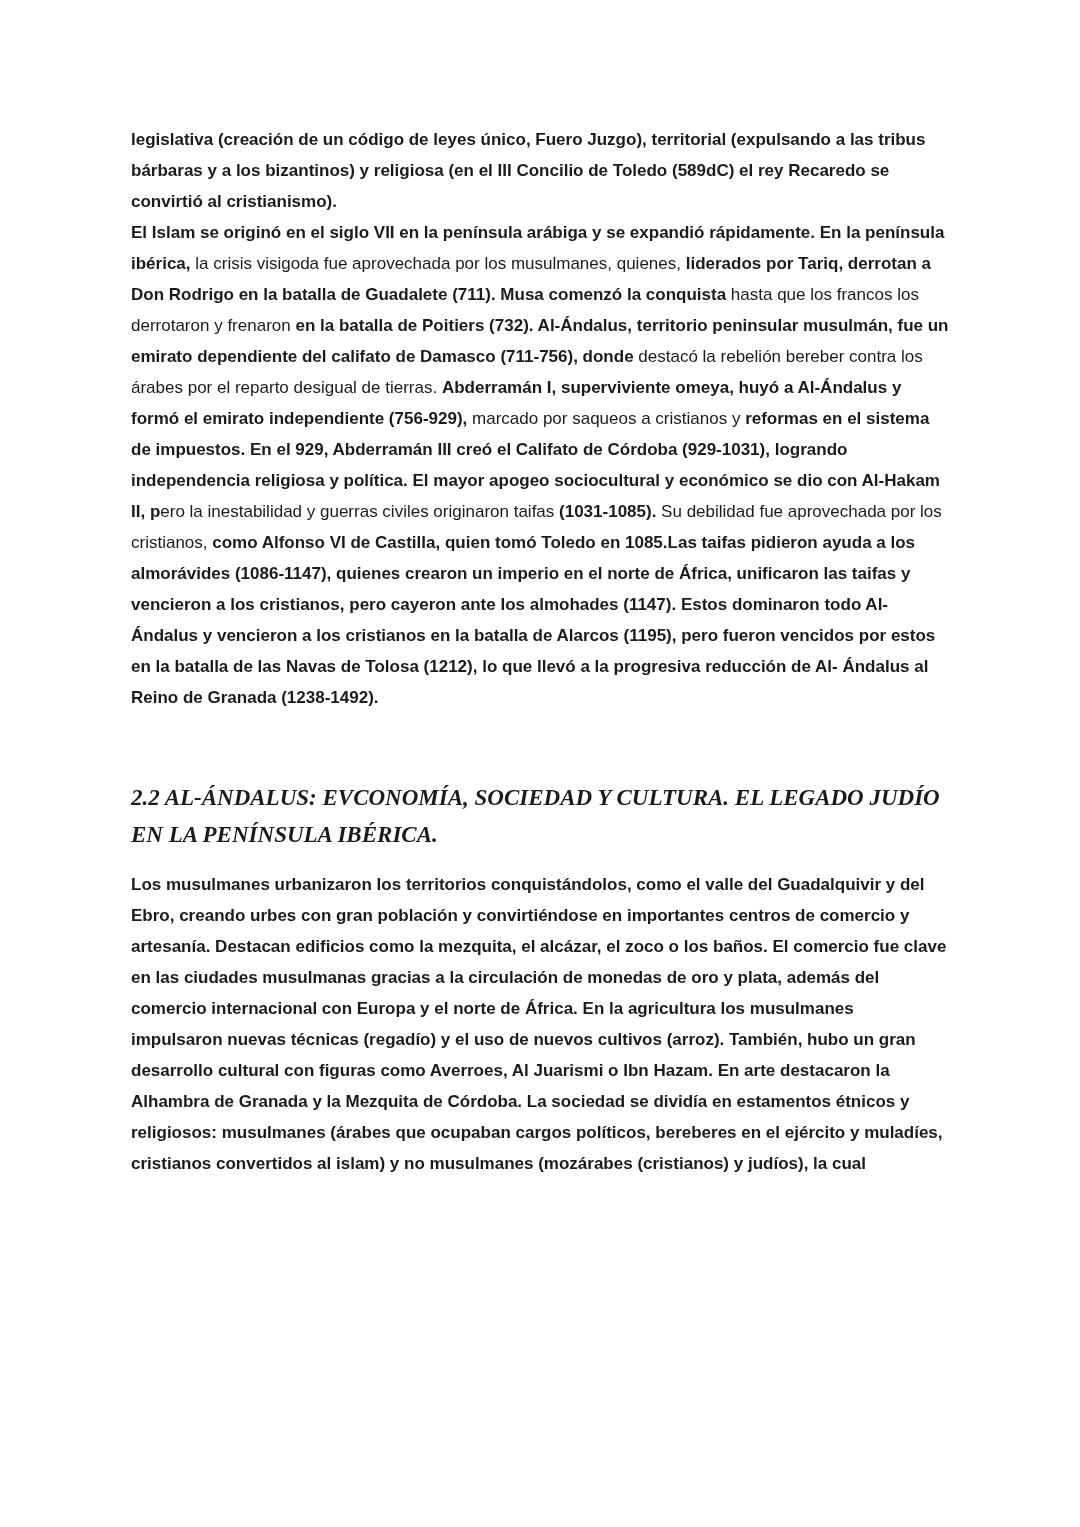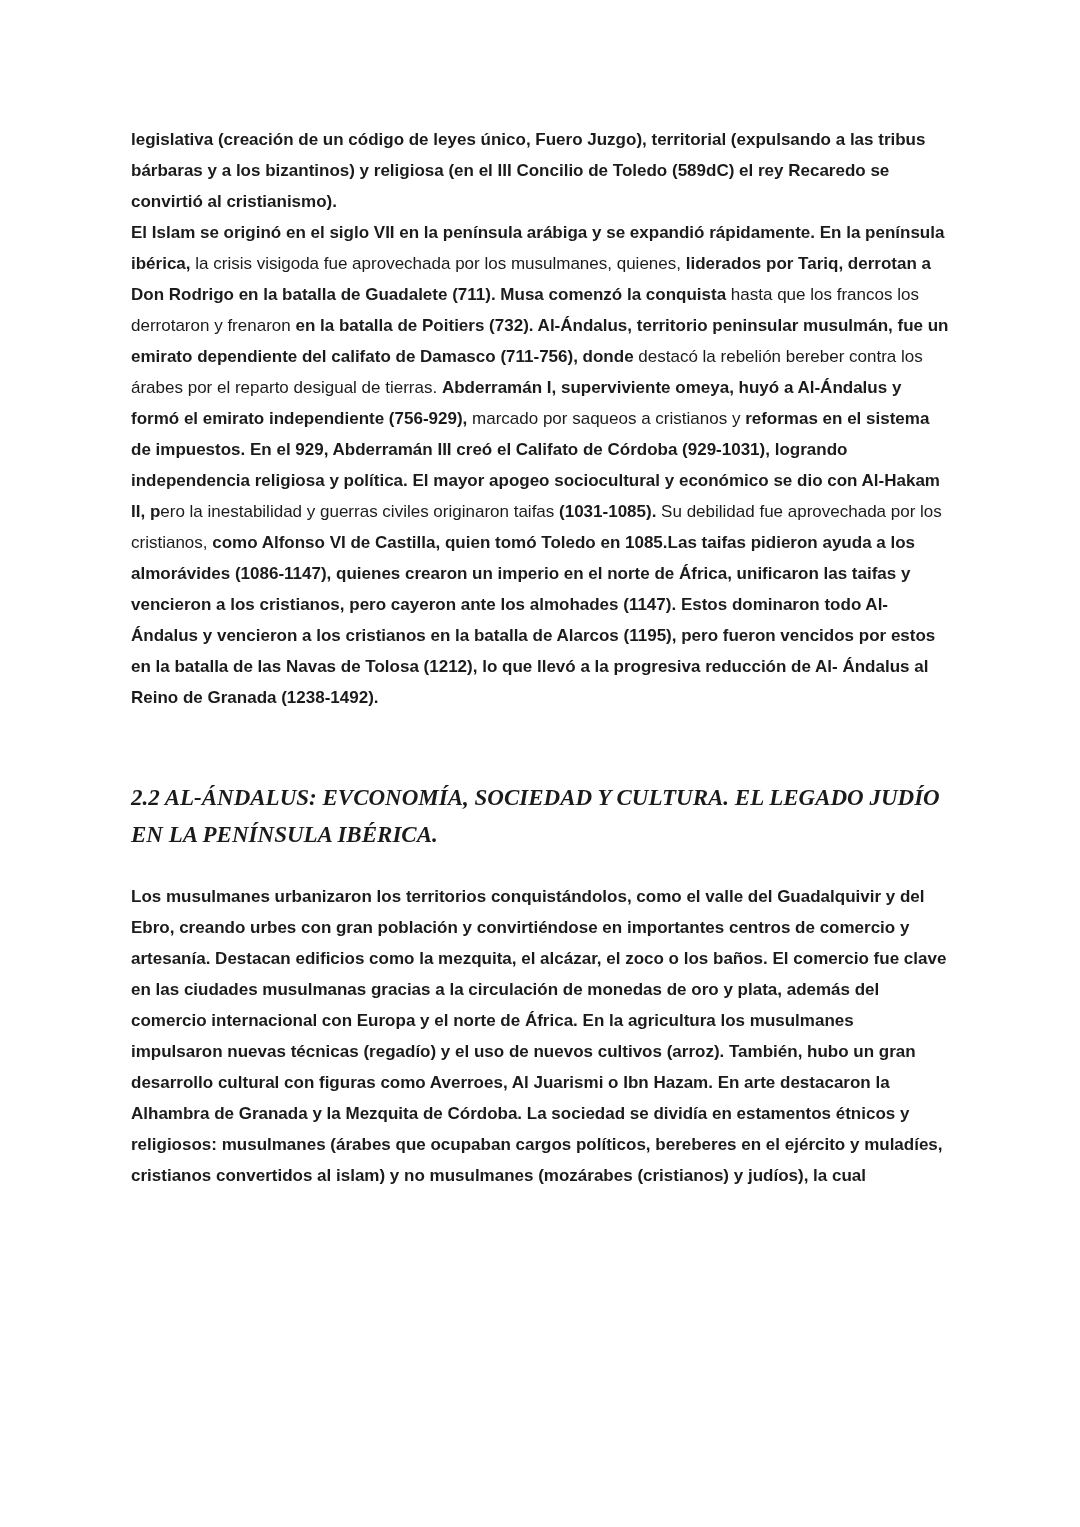--- a/index.html
+++ b/index.html
@@ -33,21 +33,21 @@
     font-family: "Liberation Serif", serif;
     font-style: italic;
     font-weight: 700;
     font-size: 23px;
     line-height: 37px;
     margin: 64px 0 22px 0;
     color: #1b1b1b;
   }
   .section-heading.second {
     margin-top: 66px;
-    margin-bottom: 28px;
+    margin-bottom: 16px;
   }
 </style>
 </head>
 <body>
 
 <div class="doc-page">
 
   <p class="body-paragraph"><span class="b">legislativa (creación de un código de leyes único, Fuero Juzgo), territorial (expulsando a las tribus bárbaras y a los bizantinos) y religiosa (en el III Concilio de Toledo (589dC) el rey Recaredo se convirtió al cristianismo).</span></p>
 
 

